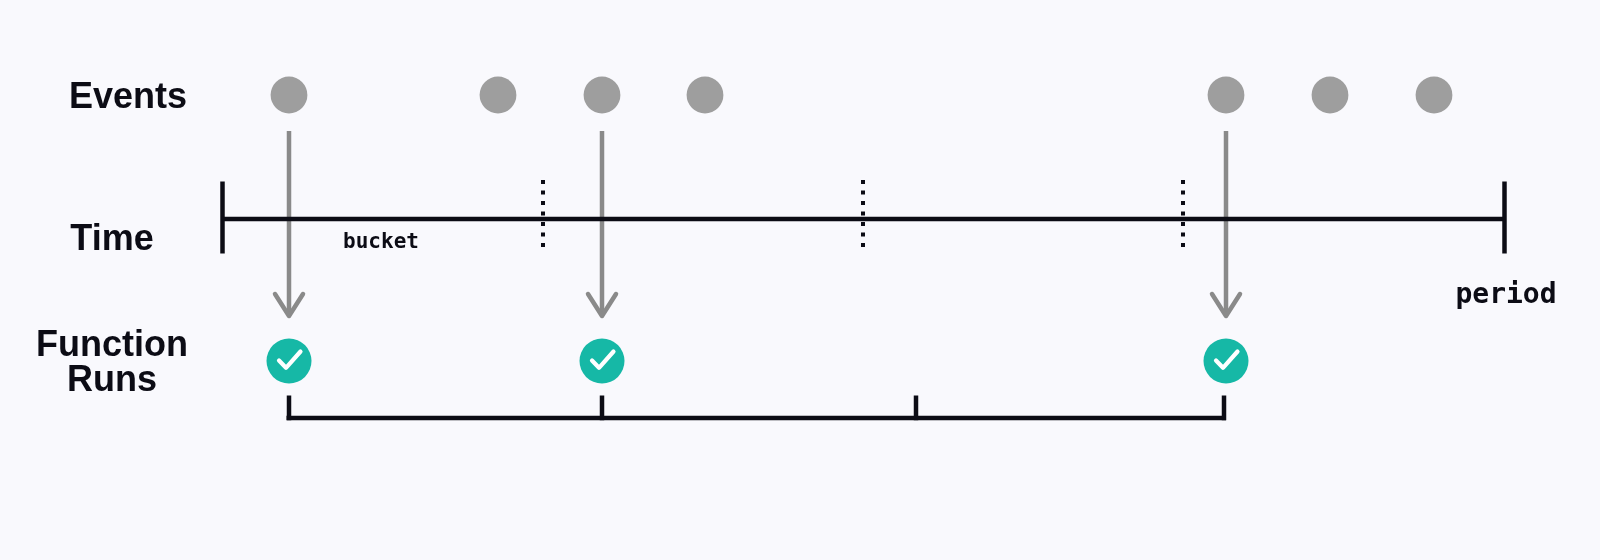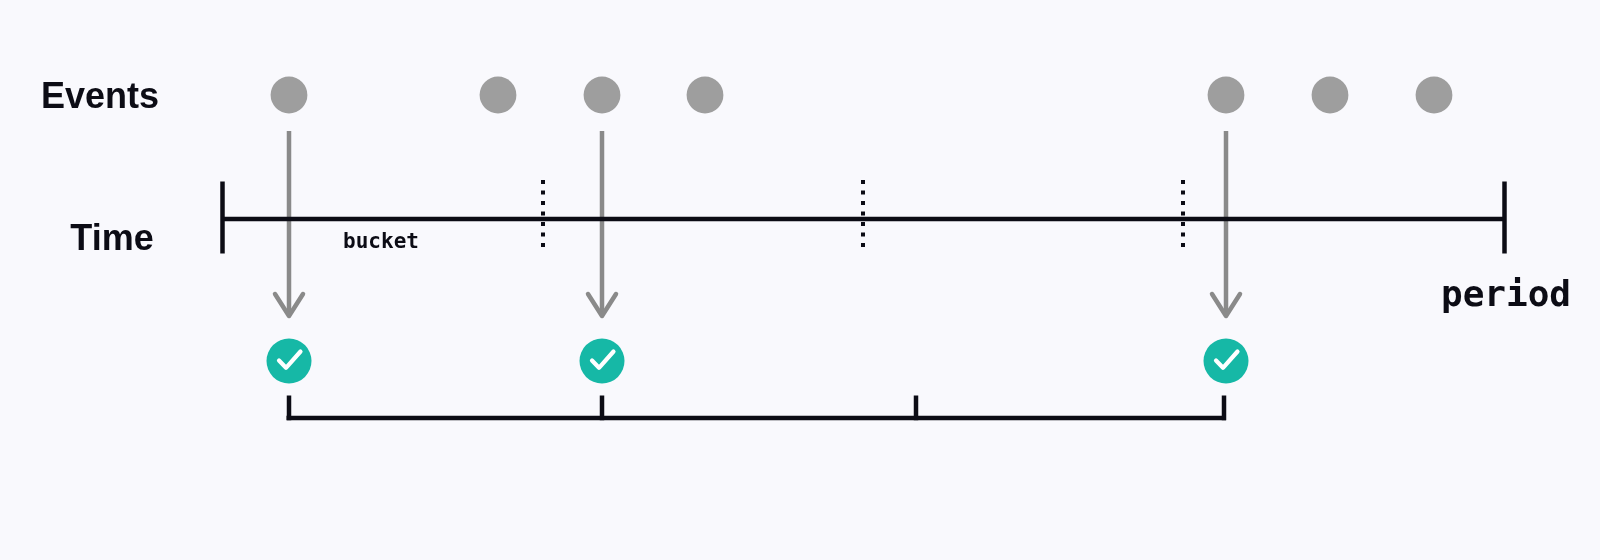--- a/index.html
+++ b/index.html
@@ -29,28 +29,28 @@
   }
   .sans {
     font-family: "Liberation Sans", sans-serif;
     font-size: 36px;
     line-height: 35px;
   }
   .mono {
     font-family: "DejaVu Sans Mono", monospace;
     text-align: right;
   }
-  .mono-lg { font-size: 36px; }
+  .mono-lg { font-size: 28px; }
   .mono-sm { font-size: 21px; }
   #function-runs-label {
     white-space: normal;
     width: 185px;
   }
   
-  #events-label        { left: 100px; top: 95px;  }
+  #events-label        { left: 128px; top: 95px;  }
   #time-label          { left: 112px; top: 219px; margin-top: 18px; }
   #function-runs-label { left: 112px; top: 361px; }
   #bucket-label        { left: 381px; top: 241px; }
   #period-label        { left: 1506px; top: 293px; }
   #limit-label         { left: 757px; top: 464px; }
 </style>
 </head>
 <body style="background: rgb(249, 249, 253);">
 
 <div id="stage">
@@ -85,19 +85,20 @@
       <line x1="289" y1="395.5" x2="289" y2="420.25" stroke="#0c0c15" stroke-width="4.5"></line>
       <line x1="602" y1="395.5" x2="602" y2="420.25" stroke="#0c0c15" stroke-width="4.5"></line>
       <line x1="916" y1="395.5" x2="916" y2="420.25" stroke="#0c0c15" stroke-width="4.5"></line>
       <line x1="1224" y1="395.5" x2="1224" y2="420.25" stroke="#0c0c15" stroke-width="4.5"></line>
     </svg>
 
   <div class="lbl sans" id="events-label">Events</div>
 
   <div class="lbl sans" id="time-label">Time</div>
 
+  <div class="lbl sans" id="function-runs-label">Function Runs</div>
 
   <div class="lbl mono mono-sm" id="bucket-label">bucket</div>
 
   <div class="lbl mono mono-lg" id="period-label">period</div>
 
 
 </div>
 
 </body></html>

